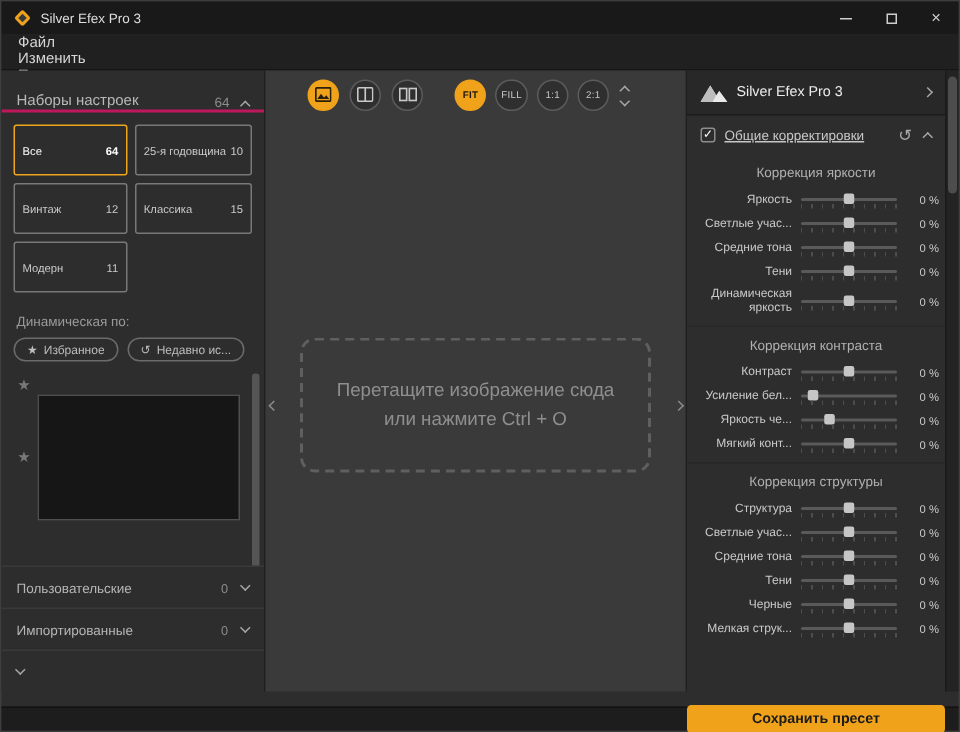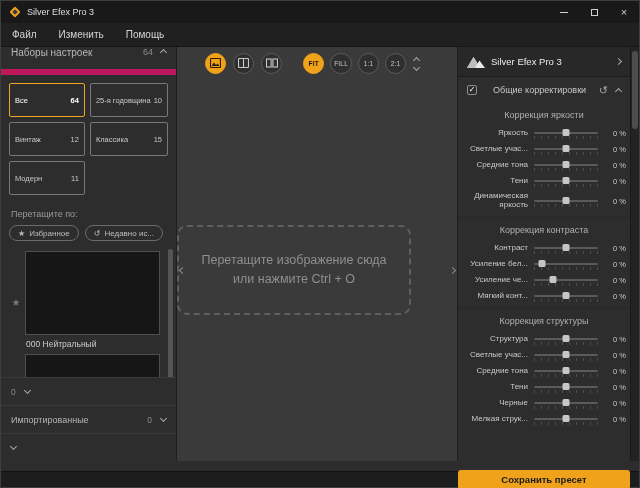--- a/index.html
+++ b/index.html
@@ -10,29 +10,29 @@
   
   .titlebar { position:absolute; top:0; left:0; right:0; height:22px; background:#191919; display:flex; align-items:center; }
   .appicon { width:12px; height:12px; margin-left:8px; }
   .wtitle { margin-left:6px; font-size:9px; color:#dedede; }
   .wbtns { margin-left:auto; display:flex; height:100%; }
   .wbtn { width:30px; height:100%; display:flex; align-items:center; justify-content:center; color:#cfcfcf; font-size:11px; }
   .ic-min { width:8px; height:1px; background:#cfcfcf; display:inline-block; }
   .ic-max { width:7px; height:7px; border:1px solid #cfcfcf; display:inline-block; }
 
   
-  .menubar { position:absolute; top:22px; left:0; right:0; height:24px; background:#202020; border-bottom:1px solid #161616; display:flex; align-items:flex-start; }
+  .menubar { position:absolute; top:22px; left:0; right:0; height:24px; background:#202020; border-bottom:1px solid #161616; display:flex; align-items:flex-start;flex-direction:column; }
   .menuitem { padding:0 11px; font-size:10px; color:#d5d5d5; height:100%; display:flex; align-items:center; }
 
   
   .main { position:absolute; top:46px; bottom:26px; left:0; right:0; display:flex; }
 
   
   .leftpanel { width:176px; background:#2d2d2d; border-right:1px solid #1f1f1f; display:flex; flex-direction:column; overflow:hidden; }
-  .lp-header { height:28px; flex:none; display:flex; align-items:flex-start; padding:0 10px; border-bottom:6px solid #be185d; }
+  .lp-header { height:28px; flex:none; display:flex; align-items:flex-end; padding:0 10px; border-bottom:2px solid #be185d; }
   .lp-title { flex:1; font-size:10px; color:#b8b8b8; }
   .lp-count { font-size:9px; color:#8d8d8d; margin-right:8px; }
   .chev { width:5px; height:5px; border-right:1.4px solid #a8a8a8; border-bottom:1.4px solid #a8a8a8; display:inline-block; }
   .chev.up { transform:rotate(-135deg); margin-top:3px; }
   .chev.down { transform:rotate(45deg); margin-bottom:2px; }
   .chev.left { transform:rotate(135deg); }
   .chev.right { transform:rotate(-45deg); }
   .catgrid { flex:none; display:grid; grid-template-columns:1fr 1fr; gap:5px; padding:8px; }
   .catbtn { height:17px; border:1px solid #787878; border-radius:2px; display:flex; align-items:center; padding:16px 5px; font-size:7.5px; color:#c9c9c9; background:transparent; }
   .catbtn .clabel { flex:1; text-align:left; white-space:nowrap; overflow:hidden; }
@@ -57,35 +57,35 @@
 
   
   .center { flex:1; background:#3a3a3a; display:flex; flex-direction:column; position:relative; }
   .toolbar { height:32px; flex:none; display:flex; align-items:center; padding:0 12px 0 28px; }
   .cbtn { width:21px; height:21px; border-radius:50%; display:flex; align-items:center; justify-content:center; margin-right:7px; background:#2f2f2f; border:1px solid #5c5c5c; }
   .cbtn.accent { background:#efa21a; border-color:#efa21a; }
   .zoomgroup { margin-left:auto; margin-right:26px; display:flex; align-items:center; }
   .zbtn { min-width:21px; height:21px; padding:0 3px; border-radius:11px; display:flex; align-items:center; justify-content:center; font-size:6.5px; color:#c9c9c9; background:#2f2f2f; border:1px solid #5c5c5c; margin-right:6px; letter-spacing:.2px; }
   .zbtn.accent { background:#efa21a; border-color:#efa21a; color:#20160a; font-weight:bold; }
   .updown { display:flex; flex-direction:column; align-items:center; gap:2px; margin-left:2px; }
-  .canvas { flex:1; display:flex; align-items:center; justify-content:flex-start; position:relative; }
+  .canvas { flex:1; display:flex; align-items:center; justify-content:center; position:relative; }
   .dropzone { width:234px; height:90px; border:2px dashed #5f5f5f; border-radius:10px; display:flex; flex-direction:column; align-items:center; justify-content:center; color:#8f8f8f; font-size:12.5px; line-height:1.55; text-align:center; }
   .edgehandle { position:absolute; top:50%; margin-top:-8px; width:10px; height:16px; display:flex; align-items:center; justify-content:center; }
   .edgehandle.l { left:0; }
   .edgehandle.r { right:0; }
   .edgehandle .chev { border-color:#8d8d8d; }
 
   
   .rightwrap { width:182px; display:flex; }
   .adjust { width:173px; background:#2d2d2d; border-left:1px solid #1f1f1f; display:flex; flex-direction:column; overflow:hidden; }
   .rp-header { height:30px; flex:none; background:#282828; border-bottom:1px solid #1d1d1d; display:flex; align-items:center; padding:0 9px; }
   .rp-title { font-size:9.5px; color:#ececec; margin-left:6px; flex:1; }
   .globalrow { height:26px; flex:none; display:flex; align-items:center; padding:0 9px; }
   .checkbox { width:10px; height:10px; border:1px solid #8d8d8d; border-radius:2px; display:flex; align-items:center; justify-content:center; font-size:8px; color:#fff; line-height:1; }
-  .gblabel { font-size:9px; color:#c7c7c7; margin-left:16px; flex:1; }
+  .gblabel { font-size:9px; color:#c7c7c7; margin-left:6px; flex:1;text-decoration:underline; }
   .reseticon { font-size:11px; color:#a9a9a9; margin-right:8px; }
   .group { flex:none; }
   .group + .group { border-top:1px solid #272727; margin-top:4px; }
   .ghead { text-align:center; font-size:9px; color:#b0b0b0; padding:7px 0 5px; }
   .srow { display:flex; align-items:center; height:16px; padding-right:4px; }
   .srow.tall { height:24px; }
   .slabel { width:76px; flex:none; text-align:right; font-size:8px; color:#c9c9c9; padding-right:6px; line-height:1.1; white-space:normal; }
   .strack { position:relative; width:64px; height:14px; flex:none; }
   .strack::before { content:''; position:absolute; left:0; right:0; top:6px; height:2px; background:#5a5a5a; border-radius:1px; }
   .strack::after { content:''; position:absolute; left:0; right:0; top:10px; height:3px;
@@ -155,52 +155,49 @@
         <div class="catbtn">
           <span class="clabel">Классика</span>
           <span class="ccount">15</span>
         </div>
         <div class="catbtn">
           <span class="clabel">Модерн</span>
           <span class="ccount">11</span>
         </div>
       </div>
 
-      <div class="filterlabel">Перетащите по:</div>
+      <div class="filterlabel">Динамическая по:</div>
       <div class="filterrow">
         <div class="pill">
           <span class="picon">★</span>
           <span>Избранное</span>
         </div>
         <div class="pill">
           <span class="picon">↺</span>
           <span>Недавно ис...</span>
         </div>
       </div>
 
       <div class="plist">
         <div class="pitem">
           <span class="pstar">★</span>
-          <div class="pthumbwrap">
-            <div class="pthumb"></div>
-            <div class="pcap">000 Нейтральный</div>
-          </div>
         </div>
         <div class="pitem">
           <span class="pstar">★</span>
           <div class="pthumbwrap">
             <div class="pthumb"></div>
           </div>
         </div>
         <div class="lscroll">
             <div class="thumb"></div>
           </div>
       </div>
 
       <div class="secrow">
+        <span class="seclabel">Пользовательские</span>
         <span class="seccount">0</span>
         <span class="chev down"></span>
       </div>
       <div class="secrow">
         <span class="seclabel">Импортированные</span>
         <span class="seccount">0</span>
         <span class="chev down"></span>
       </div>
       <div class="secrow">
         <span class="chev down"></span>
@@ -320,21 +317,21 @@
             <span class="sval">0 %</span>
           </div>
           <div class="srow">
             <span class="slabel">Усиление бел...</span>
             <span class="strack">
                 <i class="sthumb" style="left: 12%;"></i>
               </span>
             <span class="sval">0 %</span>
           </div>
           <div class="srow">
-            <span class="slabel">Усиление че...</span>
+            <span class="slabel">Яркость че...</span>
             <span class="strack">
                 <i class="sthumb" style="left: 30%;"></i>
               </span>
             <span class="sval">0 %</span>
           </div>
           <div class="srow">
             <span class="slabel">Мягкий конт...</span>
             <span class="strack">
                 <i class="sthumb" style="left: 50%;"></i>
               </span>

